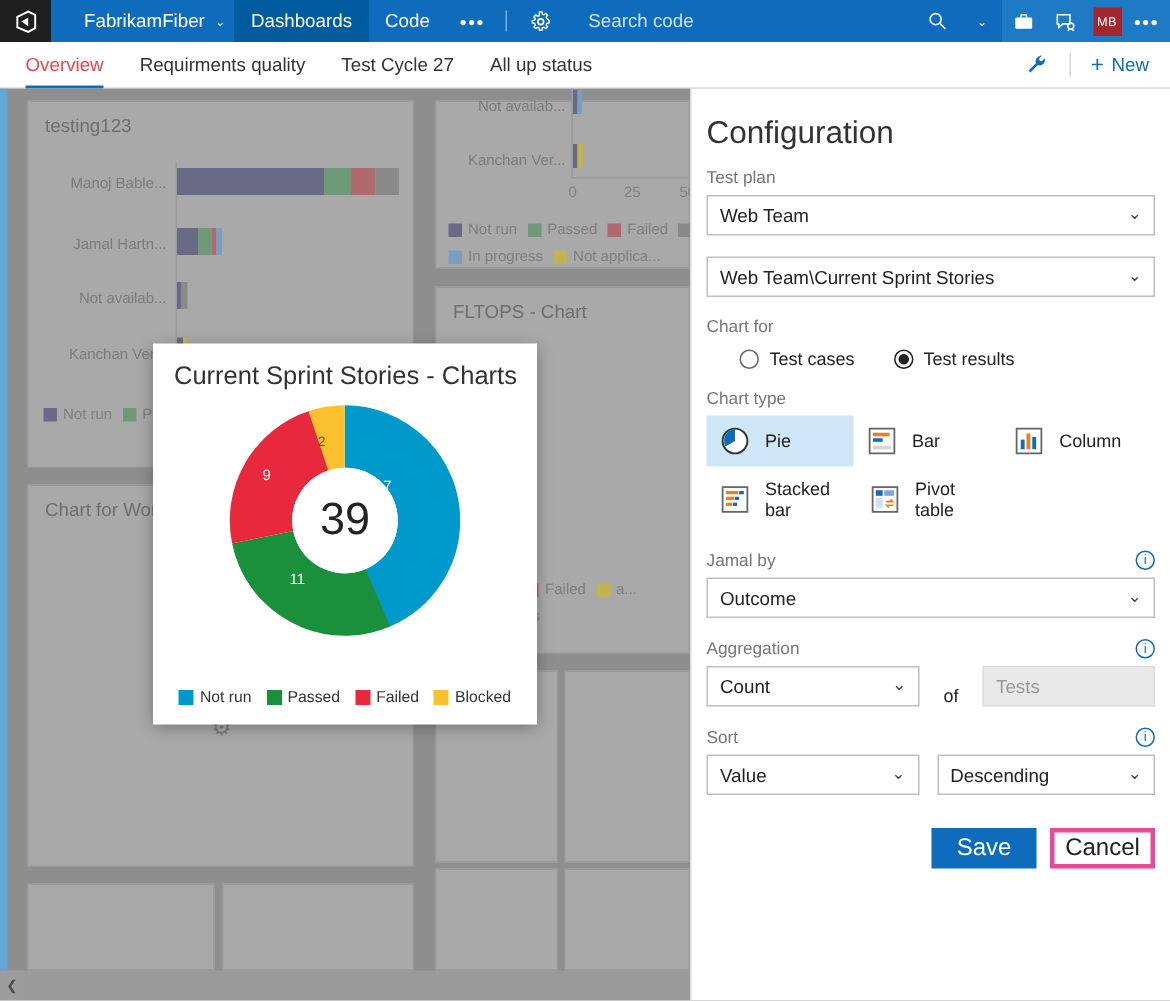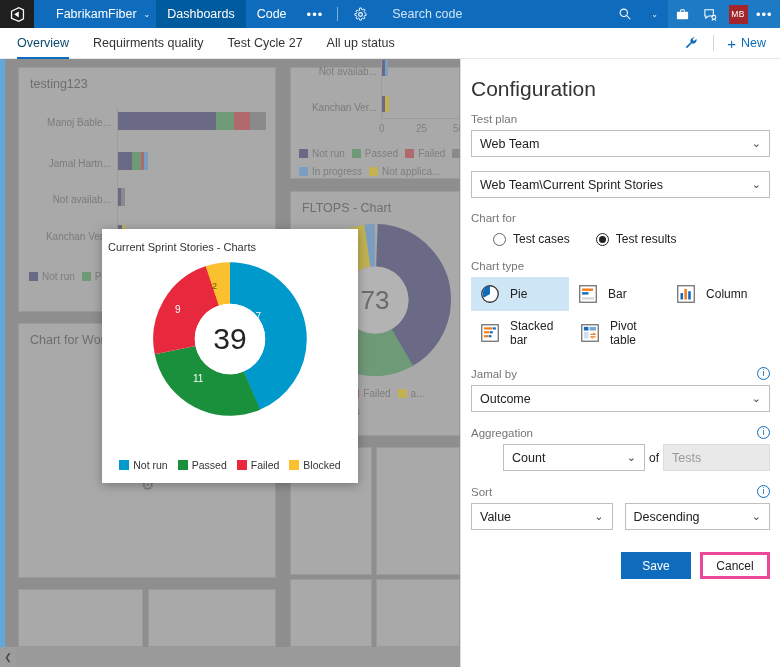--- a/index.html
+++ b/index.html
@@ -57,21 +57,21 @@
   .tabrow {
     position: absolute; top: 28px; left: 0; width: 780px; height: 31px;
     background: #fff; display: flex; align-items: center;
     border-bottom: 1px solid #e6e6e6;
   }
   .tab {
     font-size: 12.5px; color: #333; padding: 0 12px; height: 31px;
     display: flex; align-items: center; position: relative; white-space: nowrap;
   }
   .tab:first-child { margin-left: 5px; }
-  .tab.active { color: #0c4a6e; }
+  .tab.active { color: #ef4444; }
   .tab.active::after {
     content: ""; position: absolute; left: 12px; right: 12px; bottom: 0;
     height: 2px; background: #0f6cbd;
   }
   .tabrow-right {
     margin-left: auto; display: flex; align-items: center; padding-right: 8px; gap: 2px;
   }
   .wrench { display: flex; align-items: center; padding: 0 8px; }
   .vdiv { width: 1px; height: 16px; background: #d6d6d6; margin: 0 5px; }
   .new-btn {
@@ -114,21 +114,21 @@
   }
   .blue-edge {
     position: absolute; left: 0; top: 0; width: 5px; bottom: 20px; background: #5fa8d8;
   }
 
   
   .popup {
     position: absolute; left: 102px; top: 229px; width: 256px; height: 254px;
     background: #fff; box-shadow: 0 2px 10px rgba(0,0,0,.30);
   }
-  .popup-title { font-size: 11px; color: #333; padding: 12px 0 0 6px; }
+  .popup-title { font-size: 17px; color: #333; padding: 12px 0 0 14px; }
   .donut-holder { position: relative; width: 190px; height: 160px; margin: 6px auto 0; }
   .donut-center-num {
     position: absolute; left: 0; right: 0; top: 50%; transform: translateY(-50%);
     text-align: center; font-size: 30px; color: #222; font-family: "Liberation Sans", sans-serif;
   }
   .donut-legend {
     position: absolute; left: 0; right: 0; bottom: 12px;
     display: flex; justify-content: center; gap: 10px;
   }
   .dl { display: flex; align-items: center; gap: 4px; font-size: 10.5px; color: #333; }
@@ -170,35 +170,35 @@
   }
   .radio-o.on { border-color: #222; }
   .radio-dot { width: 7px; height: 7px; border-radius: 50%; background: #222; }
   .type-grid-row { display: flex; align-items: center; margin-bottom: 2px; }
   .type-opt {
     display: flex; align-items: center; gap: 9px; padding: 6px 20px 6px 8px;
     font-size: 12px; color: #222;
   }
   .type-opt.sel { background: #cfe6f7; }
   .type-ic { width: 22px; height: 22px; flex: none; }
-  .agg-row { display: flex; align-items: center; gap: 4px; margin-left: 32px; }
+  .agg-row { display: flex; align-items: flex-end; gap: 16px; }
   .agg-of { font-size: 12px; color: #222; }
   .disabled-field {
     flex: 1; height: 27px; background: #e9e9e9; border: 1px solid #dcdcdc;
     display: flex; align-items: center; padding: 0 8px;
     font-size: 12.5px; color: #999;
   }
   .sort-row { display: flex; gap: 12px; }
   .btn-row {
     display: flex; justify-content: flex-end; gap: 9px; margin-top: 22px;
     padding-right: 0;
   }
   .btn {
     min-width: 70px; height: 27px; display: flex; align-items: center;
-    justify-content: center; font-size: 12px;
+    justify-content: center; font-size: 16px;
   }
   .btn-primary { background: #0f6cbd; color: #fff; }
   .btn-default { background: #fff; color: #222; border: 3px solid #ec4899; }
 </style>
 </head>
 <body>
 
 <div id="app">
 
   <div class="topbar">
@@ -381,33 +381,20 @@
             </span>
           <span class="leg">
               <i class="leg-sw" style="background:#c3b253"></i>
               <span>Not applica...</span>
             </span>
         </div>
       </div>
 
       <div class="widget" style="left:290px; top:132px; width:170px; height:245px;">
         <div class="w-title">FLTOPS - Chart</div>
-        <div style="position:absolute; left:8px; top:32px; width:152px; height:152px;">
-          <svg width="152" height="152" viewBox="0 0 100 100">
-            <circle cx="50" cy="50" r="36" fill="none" stroke="#6a6a87" stroke-width="28" stroke-dasharray="94 132" transform="rotate(-88 50 50)"></circle>
-            <circle cx="50" cy="50" r="36" fill="none" stroke="#6f9a78" stroke-width="28" stroke-dasharray="60 166" transform="rotate(60 50 50)"></circle>
-            <circle cx="50" cy="50" r="36" fill="none" stroke="#b06a6e" stroke-width="28" stroke-dasharray="32 194" transform="rotate(156 50 50)"></circle>
-            <circle cx="50" cy="50" r="36" fill="none" stroke="#c3b253" stroke-width="28" stroke-dasharray="34 192" transform="rotate(208 50 50)"></circle>
-            <circle cx="50" cy="50" r="36" fill="none" stroke="#7a9ec0" stroke-width="28" stroke-dasharray="5 221" transform="rotate(262 50 50)"></circle>
-            <circle cx="50" cy="50" r="22" fill="#b3b3b3"></circle>
-          </svg>
-          <div style="position:absolute; left:0; top:0; width:152px; height:152px; display:flex; align-items:center; justify-content:center; font-size:26px; color:#6b6b6b;">73</div>
-          <div style="position:absolute; left:48px; top:34px; font-size:9px; color:#6e6e55;">8</div>
-          <div style="position:absolute; left:44px; top:110px; font-size:9px; color:#5f7a62;">19</div>
-        </div>
         <div class="leg-row" style="left:6px; top:196px; width:165px;">
           <span class="leg">
               <i class="leg-sw" style="background:#6f9a78"></i>
               <span>Passed</span>
             </span>
           <span class="leg">
               <i class="leg-sw" style="background:#b06a6e"></i>
               <span>Failed</span>
             </span>
           <span class="leg">

